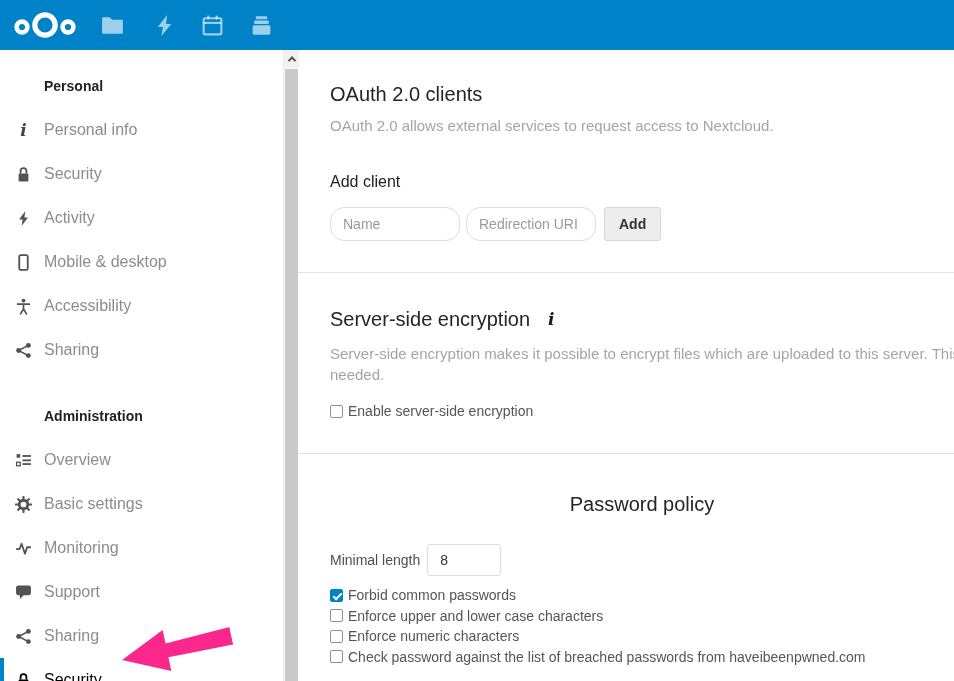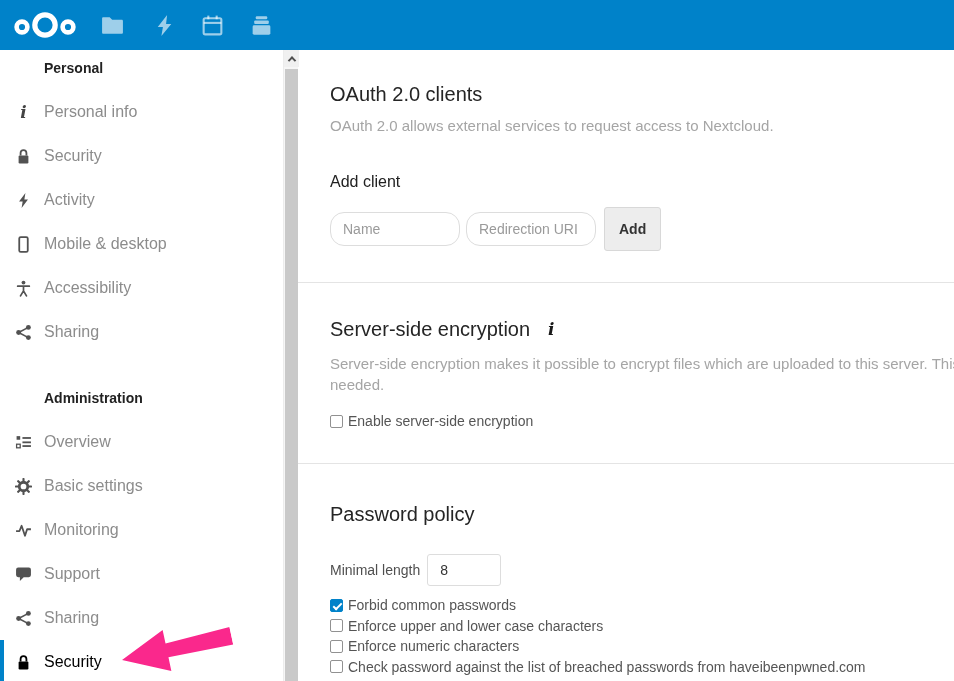--- a/index.html
+++ b/index.html
@@ -8,21 +8,21 @@
   .app { position:relative; width:954px; height:681px; }
 
   
   .topbar { position:absolute; left:0; top:0; width:954px; height:50px; background:#0082C9; z-index:5; }
   .logo { position:absolute; left:12px; top:8px; width:66px; height:34px; }
   .appicon { position:absolute; top:13px; width:25px; height:25px; color:rgba(255,255,255,0.62); }
   .appicon svg { width:100%; height:100%; display:block; }
   .ai-files{ left:100px; } .ai-activity{ left:152px; } .ai-calendar{ left:200px; } .ai-deck{ left:249px; }
 
   
-  .sidebar { position:absolute; left:0; top:46px; width:283px; height:549px; background:#fff; z-index:2; }
+  .sidebar { position:absolute; left:0; top:64px; width:283px; height:549px; background:#fff; z-index:2; }
   .nav-section-header { height:44px; display:flex; align-items:center; padding-left:44px;
     font-size:14px; font-weight:bold; color:#222; }
   .nav-section-header.admin { margin-top:22px; }
   .nav-item { position:relative; height:44px; display:flex; align-items:center; cursor:pointer; }
   .nico { position:absolute; left:15px; width:17px; height:17px; color:#525252; }
   .nico svg { width:100%; height:100%; display:block; }
   .nico .serif-i { font-family:"DejaVu Serif", serif; font-style:italic; font-weight:bold;
     font-size:17px; line-height:17px; color:#444; display:block; text-align:center; }
   .nlabel { padding-left:44px; font-size:16px; color:#8c8c8c; }
   .nav-item.active { border-left:4px solid #0082C9; }
@@ -42,39 +42,39 @@
   .main { position:absolute; left:298px; top:50px; width:656px; height:631px; overflow:hidden; background:#fff; }
   .main-inner { padding:30px 0 0 32px; }
   h2.sec-title { font-size:20px; font-weight:400; color:#252525; line-height:28px; }
   .desc { margin-top:8px; font-size:15px; color:#a5a5a5; line-height:20px; }
   .subhead { margin-top:36px; font-size:16px; font-weight:400; color:#222; line-height:20px; }
   .client-form { margin-top:15px; display:flex; align-items:center; }
   .txt-input { height:34px; width:130px; border:1px solid #ddd; border-radius:3px;
     padding:0 12px; font-size:14px; color:#333; font-family:"Liberation Sans", sans-serif; outline:none; }
   .txt-input::placeholder { color:#9a9a9a; }
   .client-form .txt-input { margin-right:6px;border-radius:14px; }
-  .btn { height:44px; padding:0 14px; margin-left:2px; background:#ededed; border:1px solid #d8d8d8;
+  .btn { height:34px; padding:0 14px; margin-left:2px; background:#ededed; border:1px solid #d8d8d8;
     border-radius:3px; font-size:14px; font-weight:bold; color:#333;
     font-family:"Liberation Sans", sans-serif; cursor:pointer; }
   .divider { border:none; border-top:1px solid #e4e4e4; margin:31px 0 0 -32px; }
   .enc-head { display:flex; align-items:center; margin-top:32px; }
   .info-i { font-family:"DejaVu Serif", serif; font-style:italic; font-weight:bold;
     font-size:17px; color:#1a1a1a; margin-left:18px; }
   .para { margin-top:10px; font-size:15px; color:#a5a5a5; line-height:21px; }
   .para .clip-line { white-space:nowrap; }
   .cb-row { display:flex; align-items:center; margin-top:0; height:20.5px; cursor:pointer; }
   .cb-box { width:13px; height:13px; border:1px solid #919191; border-radius:2px; background:#fff;
     flex:0 0 13px; position:relative; }
   .cb-row[data-checked="true"] .cb-box { background:#0082C9; border-color:#0082C9; }
   .cb-row[data-checked="true"] .cb-box::after { content:""; position:absolute; left:2px; top:3px;
     width:7px; height:3px; border-left:2px solid #fff; border-bottom:2px solid #fff;
     transform:rotate(-45deg); }
   .cb-label { margin-left:5px; font-size:14px; color:#555; white-space:nowrap; }
   .enc-cb { margin-top:15px; height:22px; }
-  .pw-title { margin-top:36px; }
+  .pw-title { margin-top:36px;text-align:center; }
   .minlen-row { margin-top:26px; display:flex; align-items:center; }
   .minlen-label { font-size:14px; color:#4f4f4f; }
   .minlen-input { width:74px; height:32px; margin-left:7px; }
   .pw-cbs { margin-top:9px; }
 
   
   .pink-arrow { position:absolute; left:122px; top:637px; width:112px; height:46px;
     transform:rotate(-12deg); transform-origin:0 23px; z-index:10; pointer-events:none; }
 </style>
 </head>

